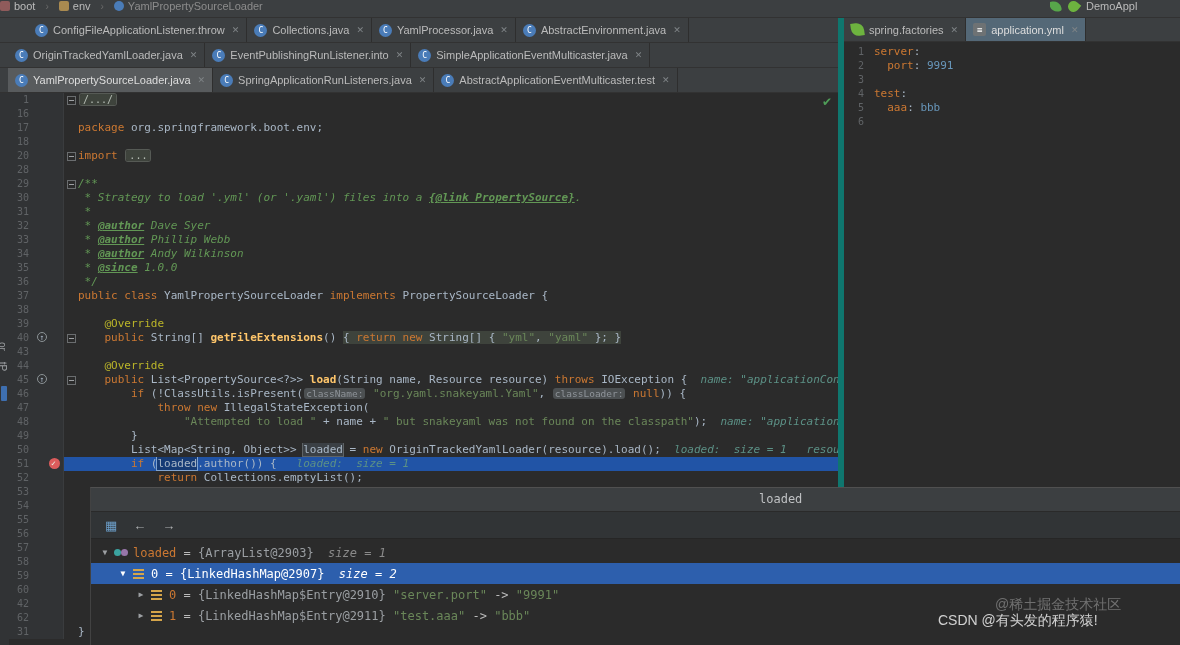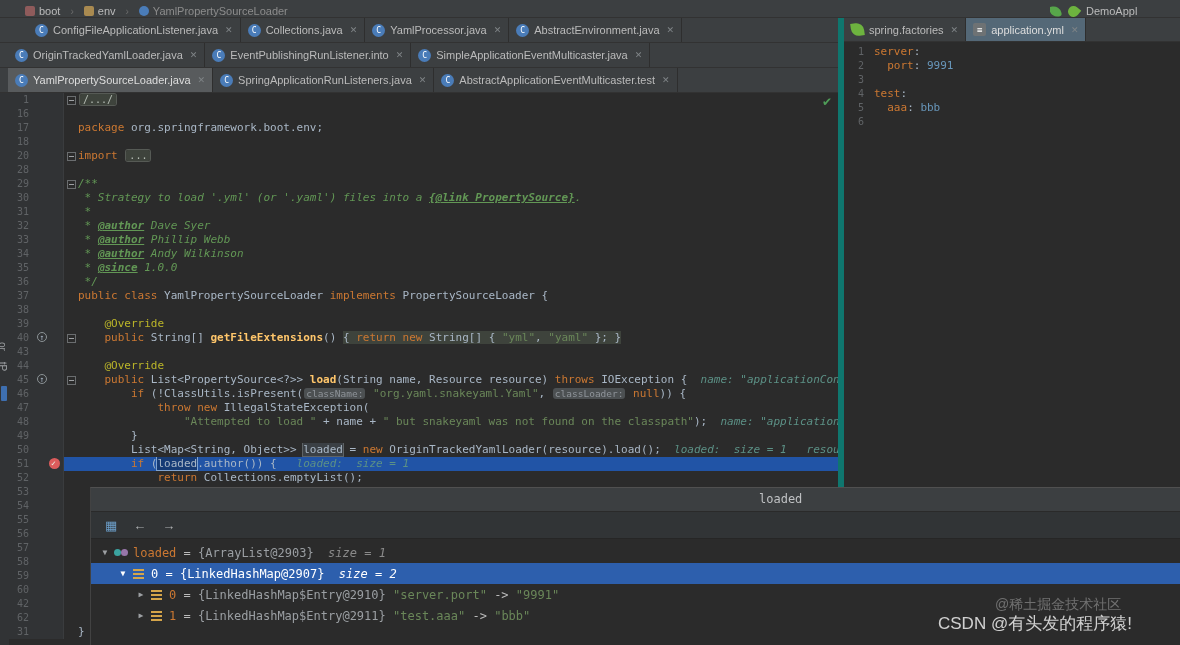--- a/index.html
+++ b/index.html
@@ -2,21 +2,21 @@
 <html><head>
 <meta charset="utf-8">
 <style>
 *{margin:0;padding:0;box-sizing:border-box}
 html,body{background:#1e1e1e}
 #app{position:relative;width:1180px;height:645px;background:#2B2B2B;overflow:hidden;
      font-family:"Liberation Sans",sans-serif;font-size:11px;color:#A9B7C6}
 
 
 .topbar{position:absolute;left:0;top:0;width:1180px;height:18px;background:#3C3F41;
-        border-bottom:1px solid #323232;display:flex;align-items:flex-end;padding-left:25px;color:#BBBBBB;z-index:4}
+        border-bottom:1px solid #323232;display:flex;align-items:flex-start;padding-left:0;color:#BBBBBB;z-index:4}
 #crumbs{display:flex;align-items:center;gap:10px}
 .crumb{display:inline-flex;align-items:center;gap:4px;cursor:default}
 .crumb.dim span{color:#8C8C8C}
 .bico{width:10px;height:10px;display:inline-block;border-radius:2px}
 .bico.module-icon{background:#8F5B5B}
 .bico.folder-icon{background:#A98A50}
 .bico.class-icon{background:#4A7CB8;border-radius:50%}
 .bsep{color:#6A6A6A;font-size:10px}
 .runbox{margin-left:auto;display:flex;align-items:center;gap:7px;flex:none;width:130px;overflow:hidden;color:#BBBBBB}
 .leafA{width:11px;height:11px;background:#57A64A;border-radius:0 70% 20% 70%;transform:rotate(-12deg);flex:none}
@@ -109,21 +109,21 @@
 .vic.map-icon::before{content:"";position:absolute;left:2px;top:1px;width:11px;height:2px;background:#D5A54A;
                       box-shadow:0 4px 0 #D5A54A,0 8px 0 #D5A54A}
 .seg.vn{color:#CC7832}
 .seg.vp{color:#BBBBBB}
 .seg.vt{color:#9B9FA3}
 .seg.vs{color:#8A8A8A;font-style:italic}
 .seg.vstr{color:#6A8759}
 
 
 .wm1{position:absolute;left:995px;top:596px;color:#A8A8A8;opacity:.55;font-size:14px;z-index:10;white-space:nowrap}
-.wm2{position:absolute;left:938px;top:612px;color:#EDEDED;opacity:.85;font-size:17px;z-index:10;white-space:nowrap}
+.wm2{position:absolute;left:938px;top:612px;color:#EDEDED;opacity:.85;font-size:14px;z-index:10;white-space:nowrap}
 </style>
 </head>
 <body>
 
 <div id="app">
 
   <div class="topbar">
     <div id="crumbs">
         <span class="crumb">
           <span class="bico module-icon"></span>
@@ -144,21 +144,21 @@
       <span class="leafA"></span>
       <span class="leafB"></span>
       <span>DemoAppl</span>
     </div>
   </div>
 
   <div class="tabsarea">
     <div class="tabrow" id="tabrow-0">
         <div class="tab">
           <span class="tico ico-class">C</span>
-          <span class="tlbl">ConfigFileApplicationListener.java</span>
+          <span class="tlbl">ConfigFileApplicationListener.throw</span>
           <span class="tx">✕</span>
         </div>
         <div class="tab">
           <span class="tico ico-class">C</span>
           <span class="tlbl">Collections.java</span>
           <span class="tx">✕</span>
         </div>
         <div class="tab">
           <span class="tico ico-class">C</span>
           <span class="tlbl">YamlProcessor.java</span>

